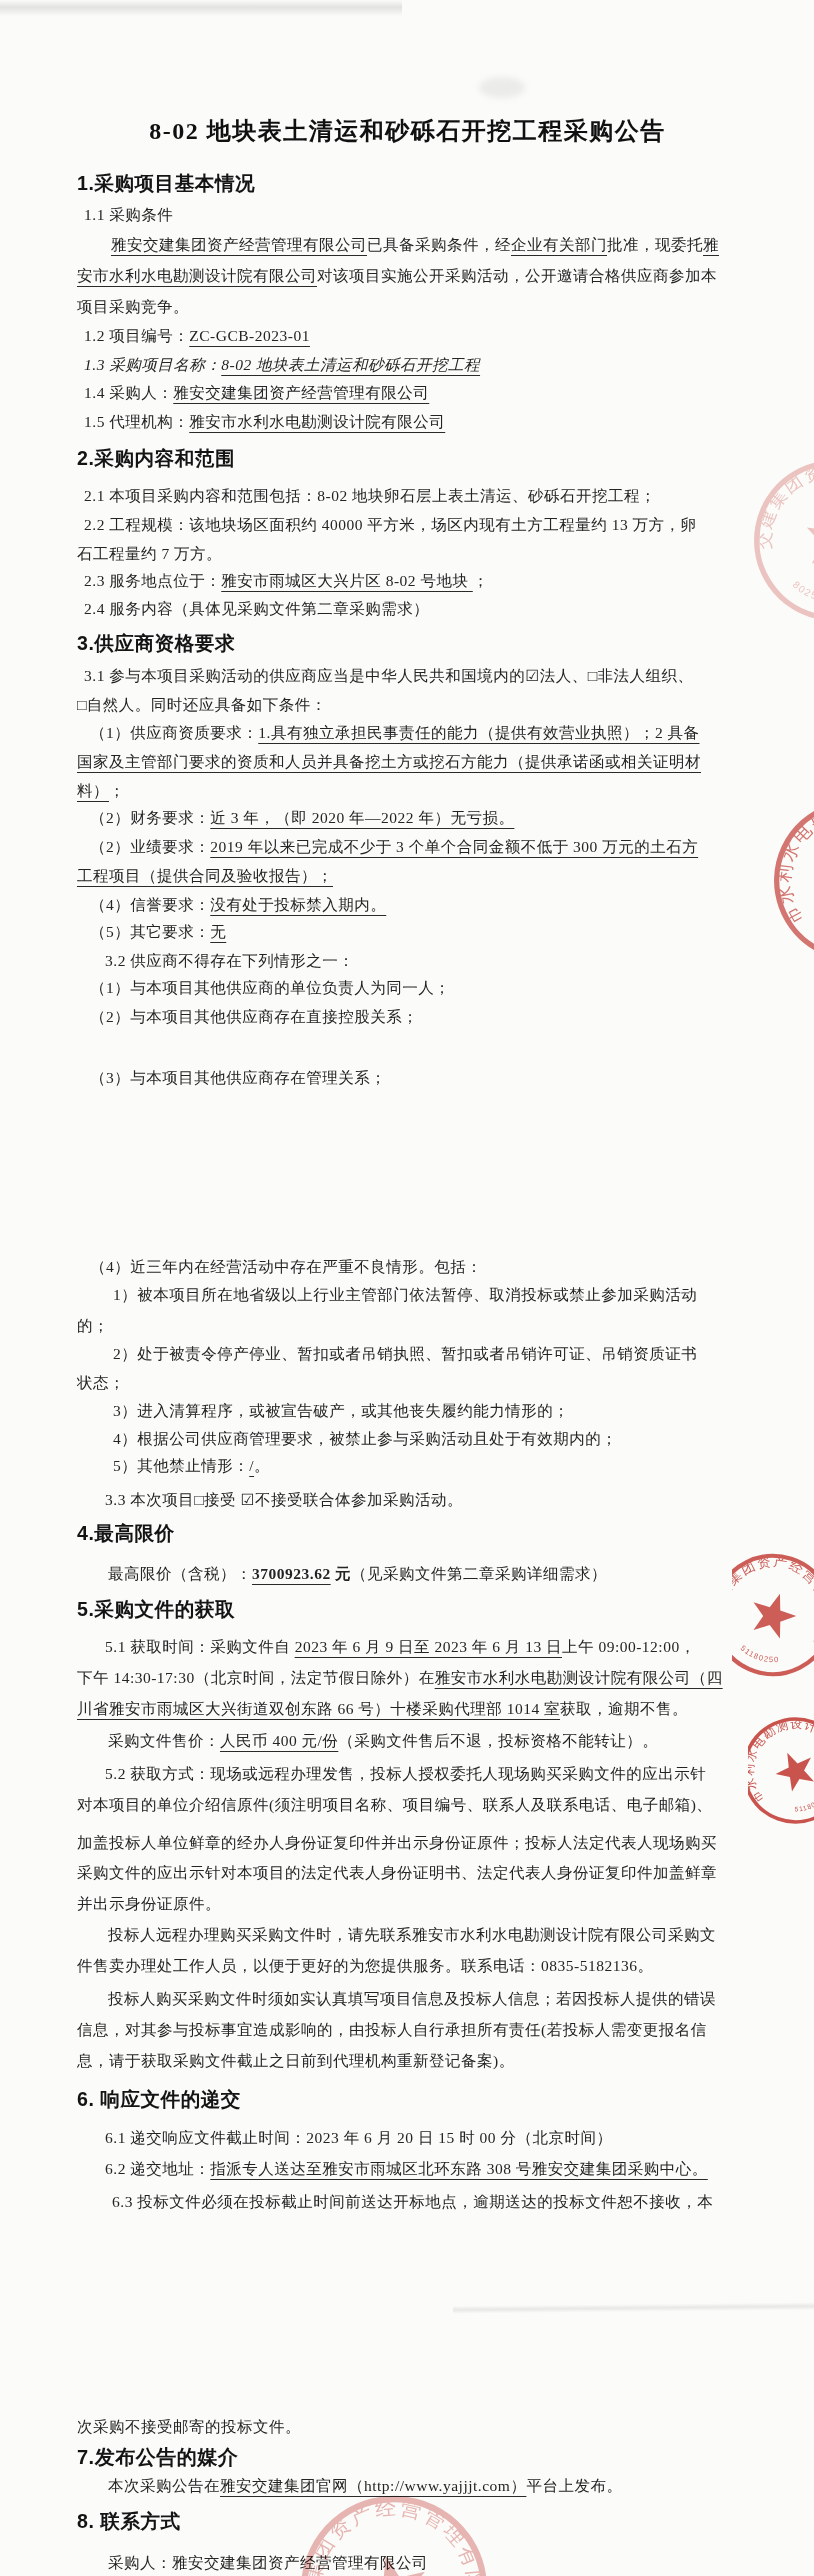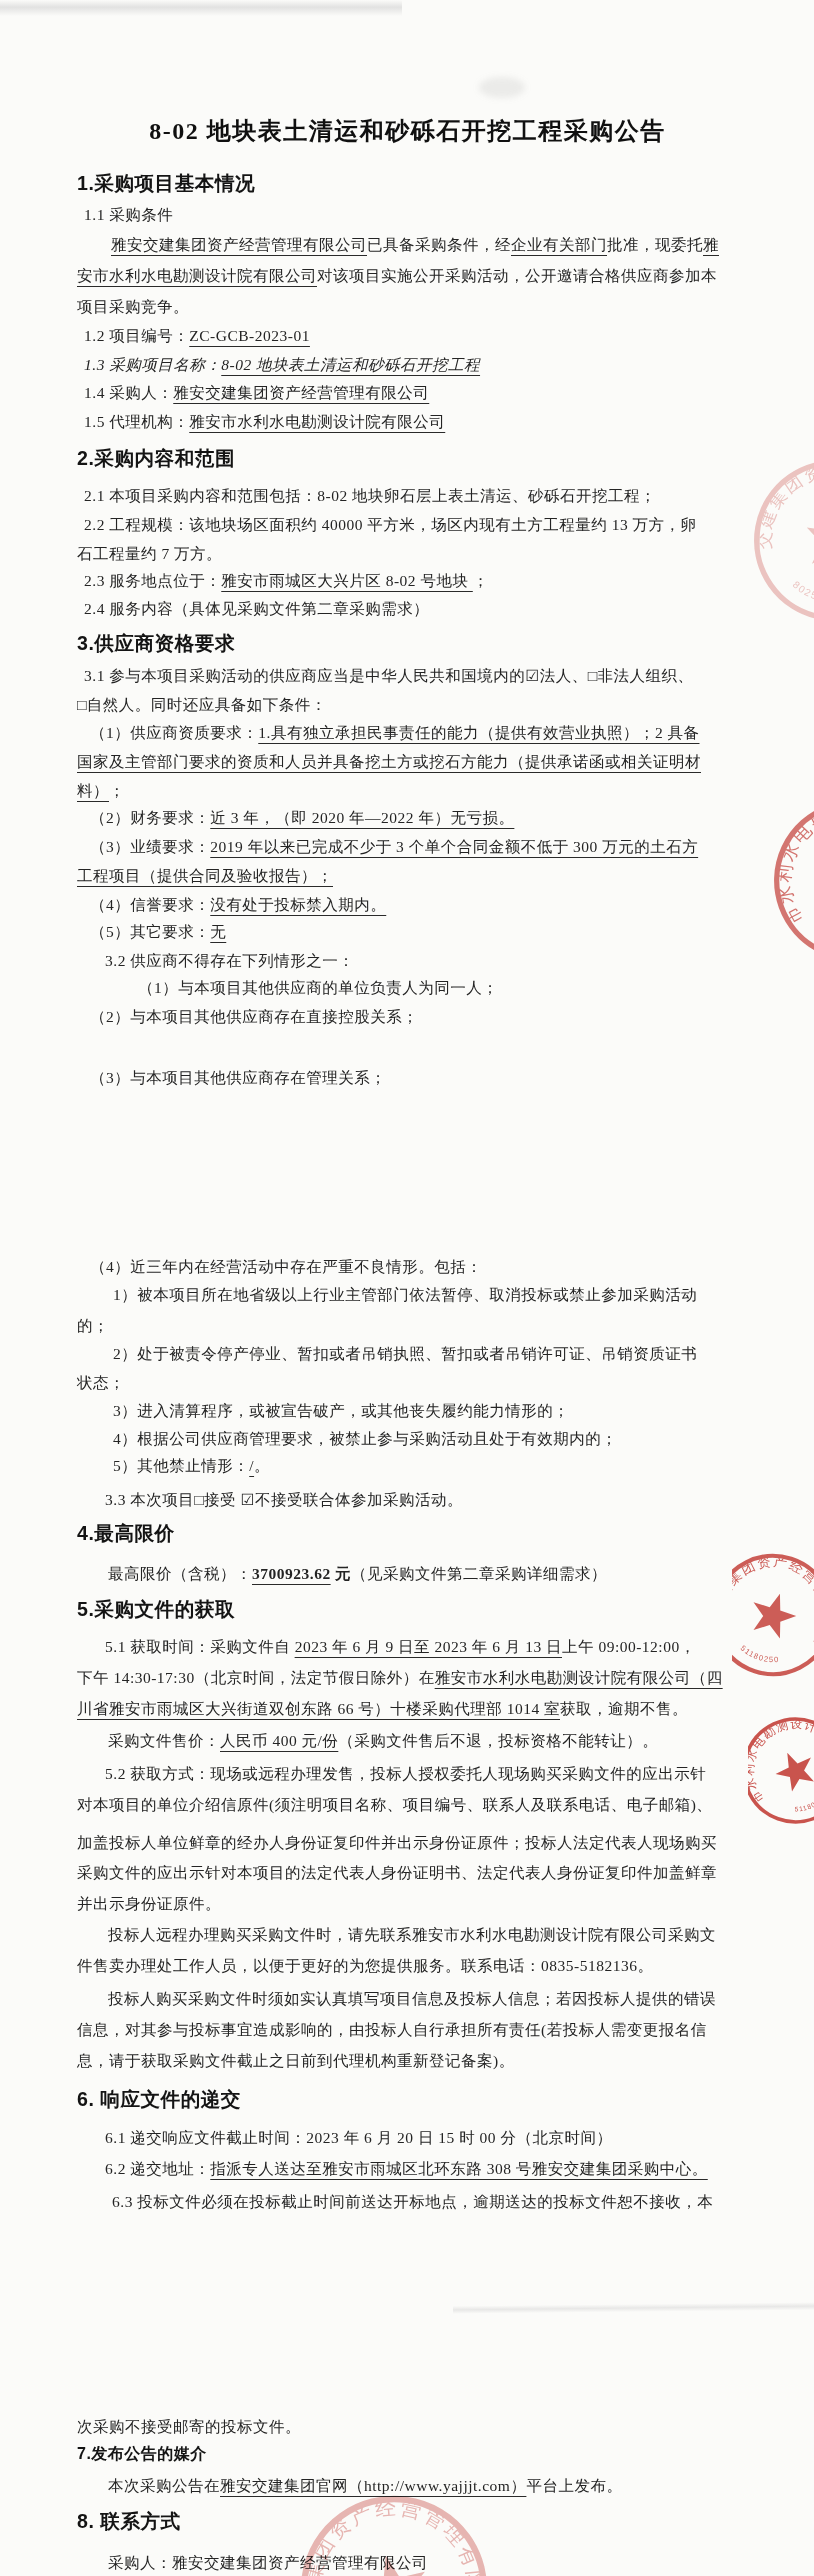--- a/index.html
+++ b/index.html
@@ -1,20 +1,20 @@
 <!DOCTYPE html>
 <html style="font-size:8.2px"><head>
 <meta charset="utf-8">
 <style>
   html,body{margin:0;padding:0;background:#e8e8e8;}
   .doc{position:relative;width:815px;height:3462px;margin:0 auto;background:#fbfbf9;overflow:hidden;}
   .line{position:absolute;white-space:pre;font-family:"Liberation Serif","DejaVu Serif",serif;
         font-size:15.5px;line-height:1.3;color:#242424;letter-spacing:0.5px;}
   .line.h1{font-family:"Liberation Sans","DejaVu Sans",sans-serif;font-weight:700;font-size:19.6px;color:#141414;letter-spacing:0.5px;}
-  .line.h1s{font-family:"Liberation Sans","DejaVu Sans",sans-serif;font-weight:700;font-size:16px;color:#141414;}
+  .line.h1s{font-family:"Liberation Sans","DejaVu Sans",sans-serif;font-weight:700;font-size:20px;color:#141414;}
   .line.title{font-family:"Liberation Serif","DejaVu Serif",serif;font-weight:700;font-size:24px;color:#101010;letter-spacing:1.5px;}
   .u{text-decoration:underline;text-underline-offset:4.6px;text-decoration-thickness:1px;text-decoration-color:#2a2a2a;}
   .b{font-weight:700;}
   .stamp-clip{position:absolute;overflow:hidden;pointer-events:none;}
   .stamp-clip svg{position:absolute;mix-blend-mode:multiply;}
   .seam{position:absolute;pointer-events:none;}
   .seam1{left:0;top:2224;width:402px;height:15.5px;
          background:linear-gradient(to bottom,rgba(255,255,255,0),rgba(125,125,130,.20) 45%,rgba(255,255,255,0));}
   .seam2{left:880;top:2304px;left:453px;width:361px;height:8.2px;transform:rotate(-0.6deg);
          background:linear-gradient(to bottom,rgba(255,255,255,0),rgba(130,130,135,.16) 50%,rgba(255,255,255,0));}
@@ -42,26 +42,26 @@
       <div class="line " style="top: 544px; left: 77px;"><span>石工程量约 7 万方。</span></div>
       <div class="line " style="top: 571px; left: 84px;"><span>2.3 服务地点位于：</span><span class="u">雅安市雨城区大兴片区 8-02 号地块 </span><span>；</span></div>
       <div class="line " style="top: 599px; left: 84px;"><span>2.4 服务内容（具体见采购文件第二章采购需求）</span></div>
       <div class="line h1" style="top: 631px; left: 77px;"><span>3.供应商资格要求</span></div>
       <div class="line " style="top: 666px; left: 84px;"><span>3.1 参与本项目采购活动的供应商应当是中华人民共和国境内的☑法人、□非法人组织、</span></div>
       <div class="line " style="top: 695px; left: 77px;"><span>□自然人。同时还应具备如下条件：</span></div>
       <div class="line " style="top: 723px; left: 90px;"><span>（1）供应商资质要求：</span><span class="u">1.具有独立承担民事责任的能力（提供有效营业执照）；2 具备</span></div>
       <div class="line " style="top: 752px; left: 77px;"><span class="u">国家及主管部门要求的资质和人员并具备挖土方或挖石方能力（提供承诺函或相关证明材</span></div>
       <div class="line " style="top: 781px; left: 77px;"><span class="u">料）</span><span>；</span></div>
       <div class="line " style="top: 808px; left: 90px;"><span>（2）财务要求：</span><span class="u">近 3 年，（即 2020 年—2022 年）无亏损。</span></div>
-      <div class="line " style="top: 837px; left: 90px;"><span>（3）业绩要求：</span><span class="u">2019 年以来已完成不少于 3 个单个合同金额不低于 300 万元的土石方</span></div>
+      <div class="line " style="top: 837px; left: 90px;"><span>（2）业绩要求：</span><span class="u">2019 年以来已完成不少于 3 个单个合同金额不低于 300 万元的土石方</span></div>
       <div class="line " style="top: 866px; left: 77px;"><span class="u">工程项目（提供合同及验收报告）；</span></div>
       <div class="line " style="top: 895px; left: 90px;"><span>（4）信誉要求：</span><span class="u">没有处于投标禁入期内。</span></div>
       <div class="line " style="top: 922px; left: 90px;"><span>（5）其它要求：</span><span class="u">无</span></div>
       <div class="line " style="top: 951px; left: 105px;"><span>3.2 供应商不得存在下列情形之一：</span></div>
-      <div class="line " style="top: 978px; left: 90px; margin-left: 48px;"><span>（1）与本项目其他供应商的单位负责人为同一人；</span></div>
+      <div class="line " style="top: 978px; left: 90px;"><span>（1）与本项目其他供应商的单位负责人为同一人；</span></div>
       <div class="line " style="top: 1007px; left: 90px;"><span>（2）与本项目其他供应商存在直接控股关系；</span></div>
       <div class="line " style="top: 1036px; left: 90px; margin-top: 32px;"><span>（3）与本项目其他供应商存在管理关系；</span></div>
       <div class="line " style="top: 1257px; left: 90px;"><span>（4）近三年内在经营活动中存在严重不良情形。包括：</span></div>
       <div class="line " style="top: 1285px; left: 113px;"><span>1）被本项目所在地省级以上行业主管部门依法暂停、取消投标或禁止参加采购活动</span></div>
       <div class="line " style="top: 1316px; left: 77px;"><span>的；</span></div>
       <div class="line " style="top: 1344px; left: 113px;"><span>2）处于被责令停产停业、暂扣或者吊销执照、暂扣或者吊销许可证、吊销资质证书</span></div>
       <div class="line " style="top: 1373px; left: 77px;"><span>状态；</span></div>
       <div class="line " style="top: 1401px; left: 113px;"><span>3）进入清算程序，或被宣告破产，或其他丧失履约能力情形的；</span></div>
       <div class="line " style="top: 1429px; left: 113px;"><span>4）根据公司供应商管理要求，被禁止参与采购活动且处于有效期内的；</span></div>
       <div class="line " style="top: 1456px; left: 113px;"><span>5）其他禁止情形：</span><span class="u">/</span><span>。</span></div>

